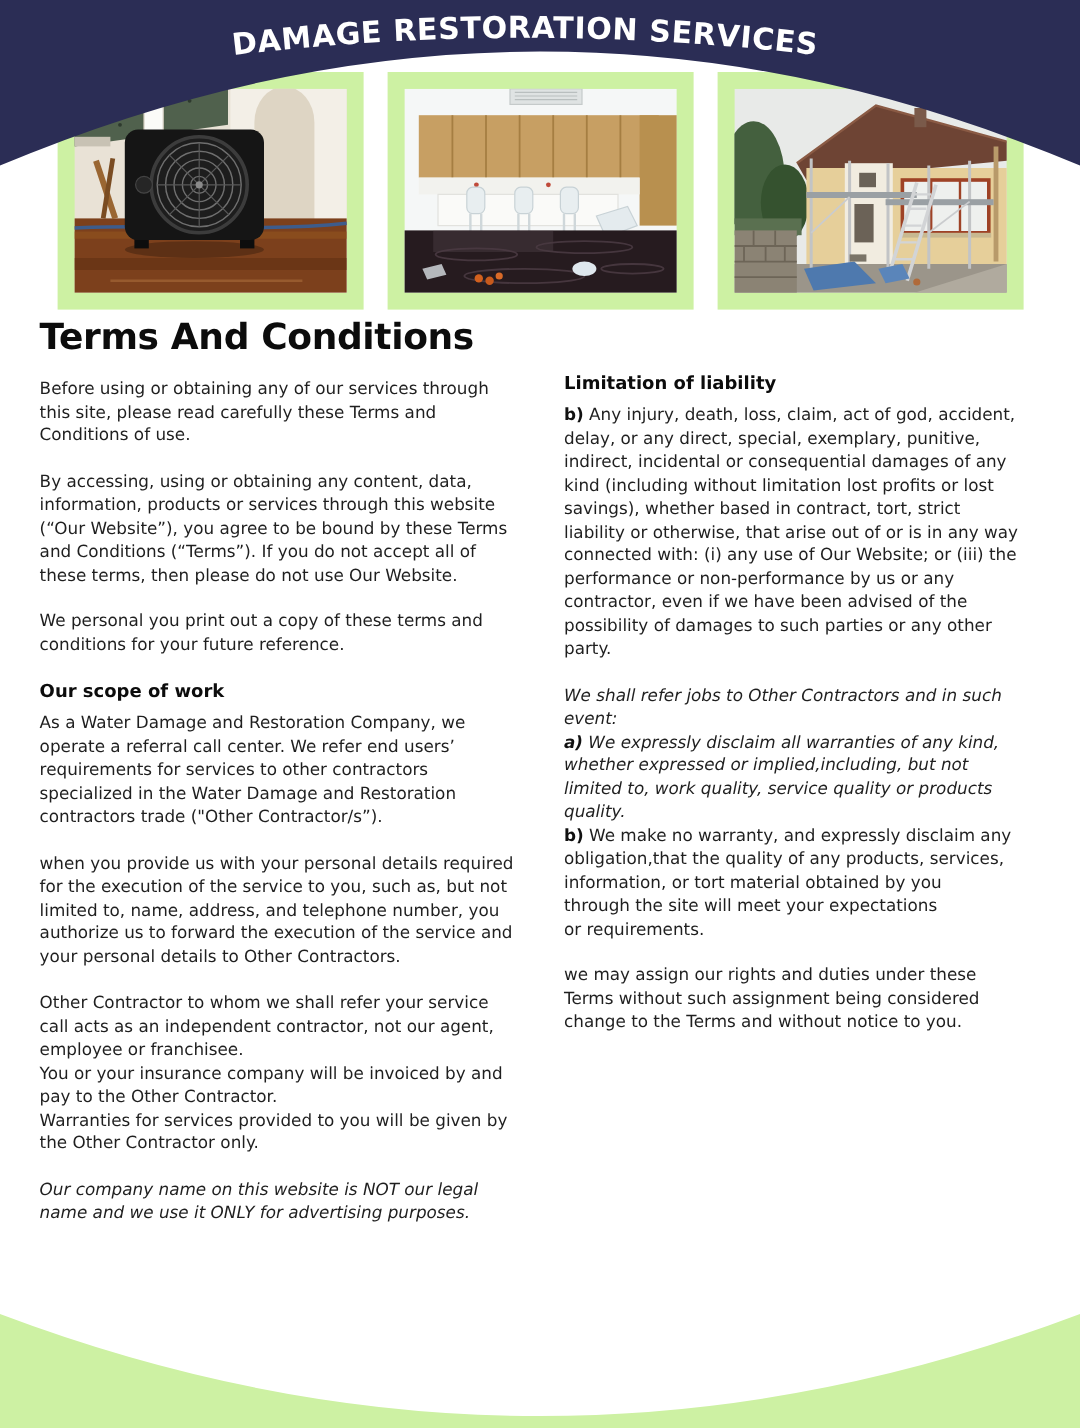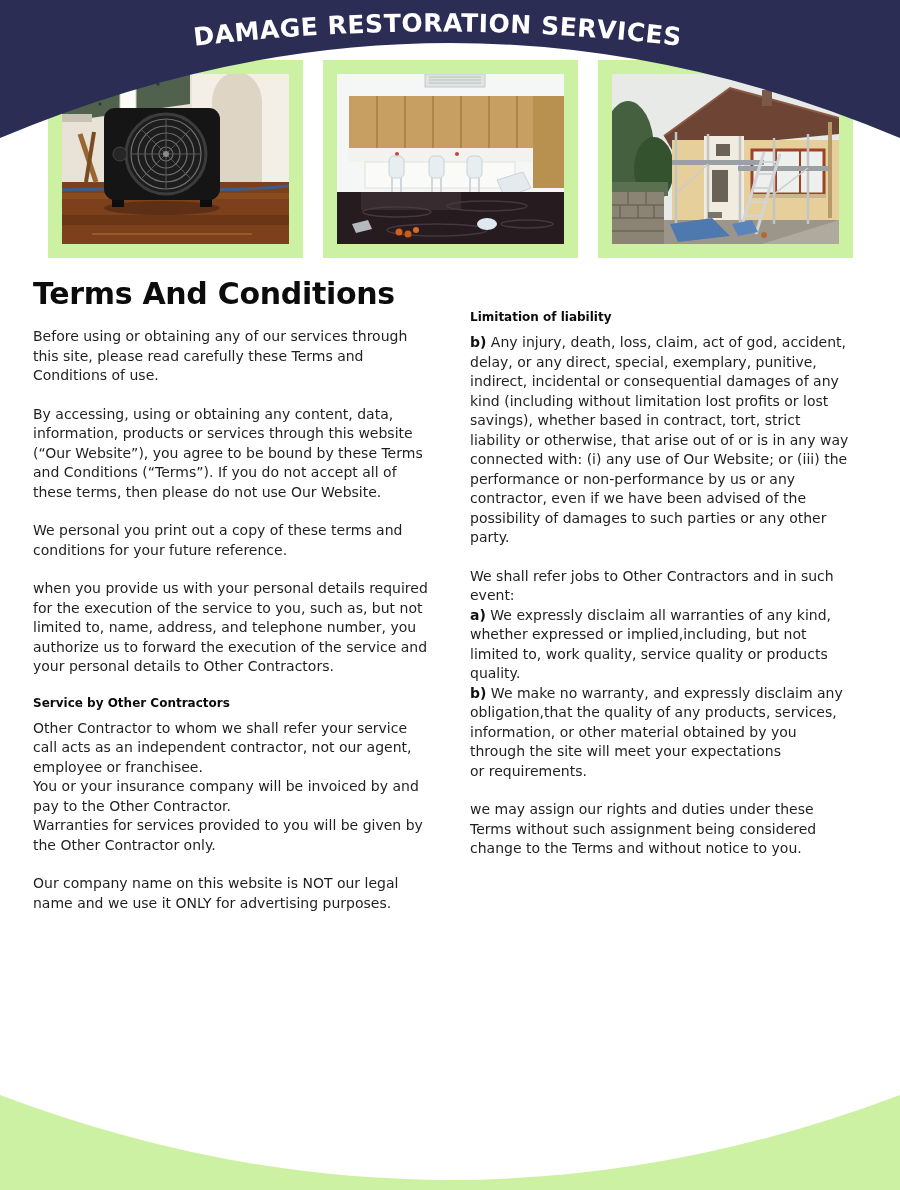--- a/index.html
+++ b/index.html
@@ -3,27 +3,27 @@
 <meta charset="utf-8">
 <style>
   html,body{margin:0;padding:0;background:#ffffff;}
   .page{position:relative;width:900px;height:1190px;background:#ffffff;overflow:hidden;
         font-family:"DejaVu Sans","Liberation Sans",sans-serif;}
   .photos-row{position:absolute;top:60px;left:48px;display:flex;gap:20px;}
   .photo-frame{width:255px;height:198px;background:#cdf1a3;padding:14px;box-sizing:border-box;}
   .photo-frame svg{display:block;width:227px;height:170px;}
   .header-svg{position:absolute;top:0;left:0;display:block;}
   .footer-svg{position:absolute;bottom:0;left:0;display:block;}
-  .col-left{position:absolute;left:33px;top:276px;width:442px;}
+  .col-left{position:absolute;left:33px;top:264px;width:442px;}
   .col-right{position:absolute;left:470px;top:310px;width:414px;}
   h1{font-size:30px;font-weight:bold;color:#0c0c0c;margin:0 0 16px 0;letter-spacing:-0.3px;}
-  h2{font-size:12px;font-weight:bold;color:#0c0c0c;margin:8px 0 9px 0;}
+  h2{font-size:15px;font-weight:bold;color:#0c0c0c;margin:8px 0 9px 0;}
   .col-right h2.first{margin-top:0;}
   p{font-size:14px;line-height:19.5px;color:#1f1f1f;margin:0 0 19px 0;white-space:pre-line;}
-  p.tight{margin-bottom:0;}
+  p.tight{margin-bottom:0;font-style:italic;}
   p b{font-weight:bold;color:#111;}
 </style>
 </head>
 <body>
 
 <div class="page">
 
   <div class="photos-row">
 
     <div class="photo-frame">
@@ -201,28 +201,33 @@
 this site, please read carefully these Terms and
 Conditions of use.</p>
     <p>By accessing, using or obtaining any content, data,
 information, products or services through this website
 (“Our Website”), you agree to be bound by these Terms
 and Conditions (“Terms”). If you do not accept all of
 these terms, then please do not use Our Website.</p>
     <p>We personal you print out a copy of these terms and
 conditions for your future reference.</p>
 
+    <h2>Our scope of work</h2>
+    <p>As a Water Damage and Restoration Company, we
+operate a referral call center. We refer end users’
+requirements for services to other contractors
+specialized in the Water Damage and Restoration
+contractors trade ("Other Contractor/s”).</p>
 
     <p>when you provide us with your personal details required
 for the execution of the service to you, such as, but not
 limited to, name, address, and telephone number, you
 authorize us to forward the execution of the service and
 your personal details to Other Contractors.</p>
 
-    <h2>Service by Other Contractors</h2>
     <p>Other Contractor to whom we shall refer your service
 call acts as an independent contractor, not our agent,
 employee or franchisee.
 You or your insurance company will be invoiced by and
 pay to the Other Contractor.
 Warranties for services provided to you will be given by
 the Other Contractor only.</p>
     <p class="tight">Our company name on this website is NOT our legal
 name and we use it ONLY for advertising purposes.</p>
   </div>
@@ -242,21 +247,21 @@
 party.</span></p>
 
     <p class="tight">We shall refer jobs to Other Contractors and in such
 event:</p>
     <p class="tight"><b>a)</b><span> We expressly disclaim all warranties of any kind,
 whether expressed or implied,including, but not
 limited to, work quality, service quality or products
 quality.</span></p>
     <p><b>b)</b><span> We make no warranty, and expressly disclaim any
 obligation,that the quality of any products, services,
-information, or other material obtained by you
+information, or tort material obtained by you
 through the site will meet your expectations
 or requirements.</span></p>
 
     <p>we may assign our rights and duties under these
 Terms without such assignment being considered
 change to the Terms and without notice to you.</p>
   </div>
 
   <svg class="footer-svg" width="900" height="100" viewBox="0 0 900 100">
     <path d="M0,100 L0,5 Q450,175 900,5 L900,100 Z" fill="#cdf1a3"></path>

